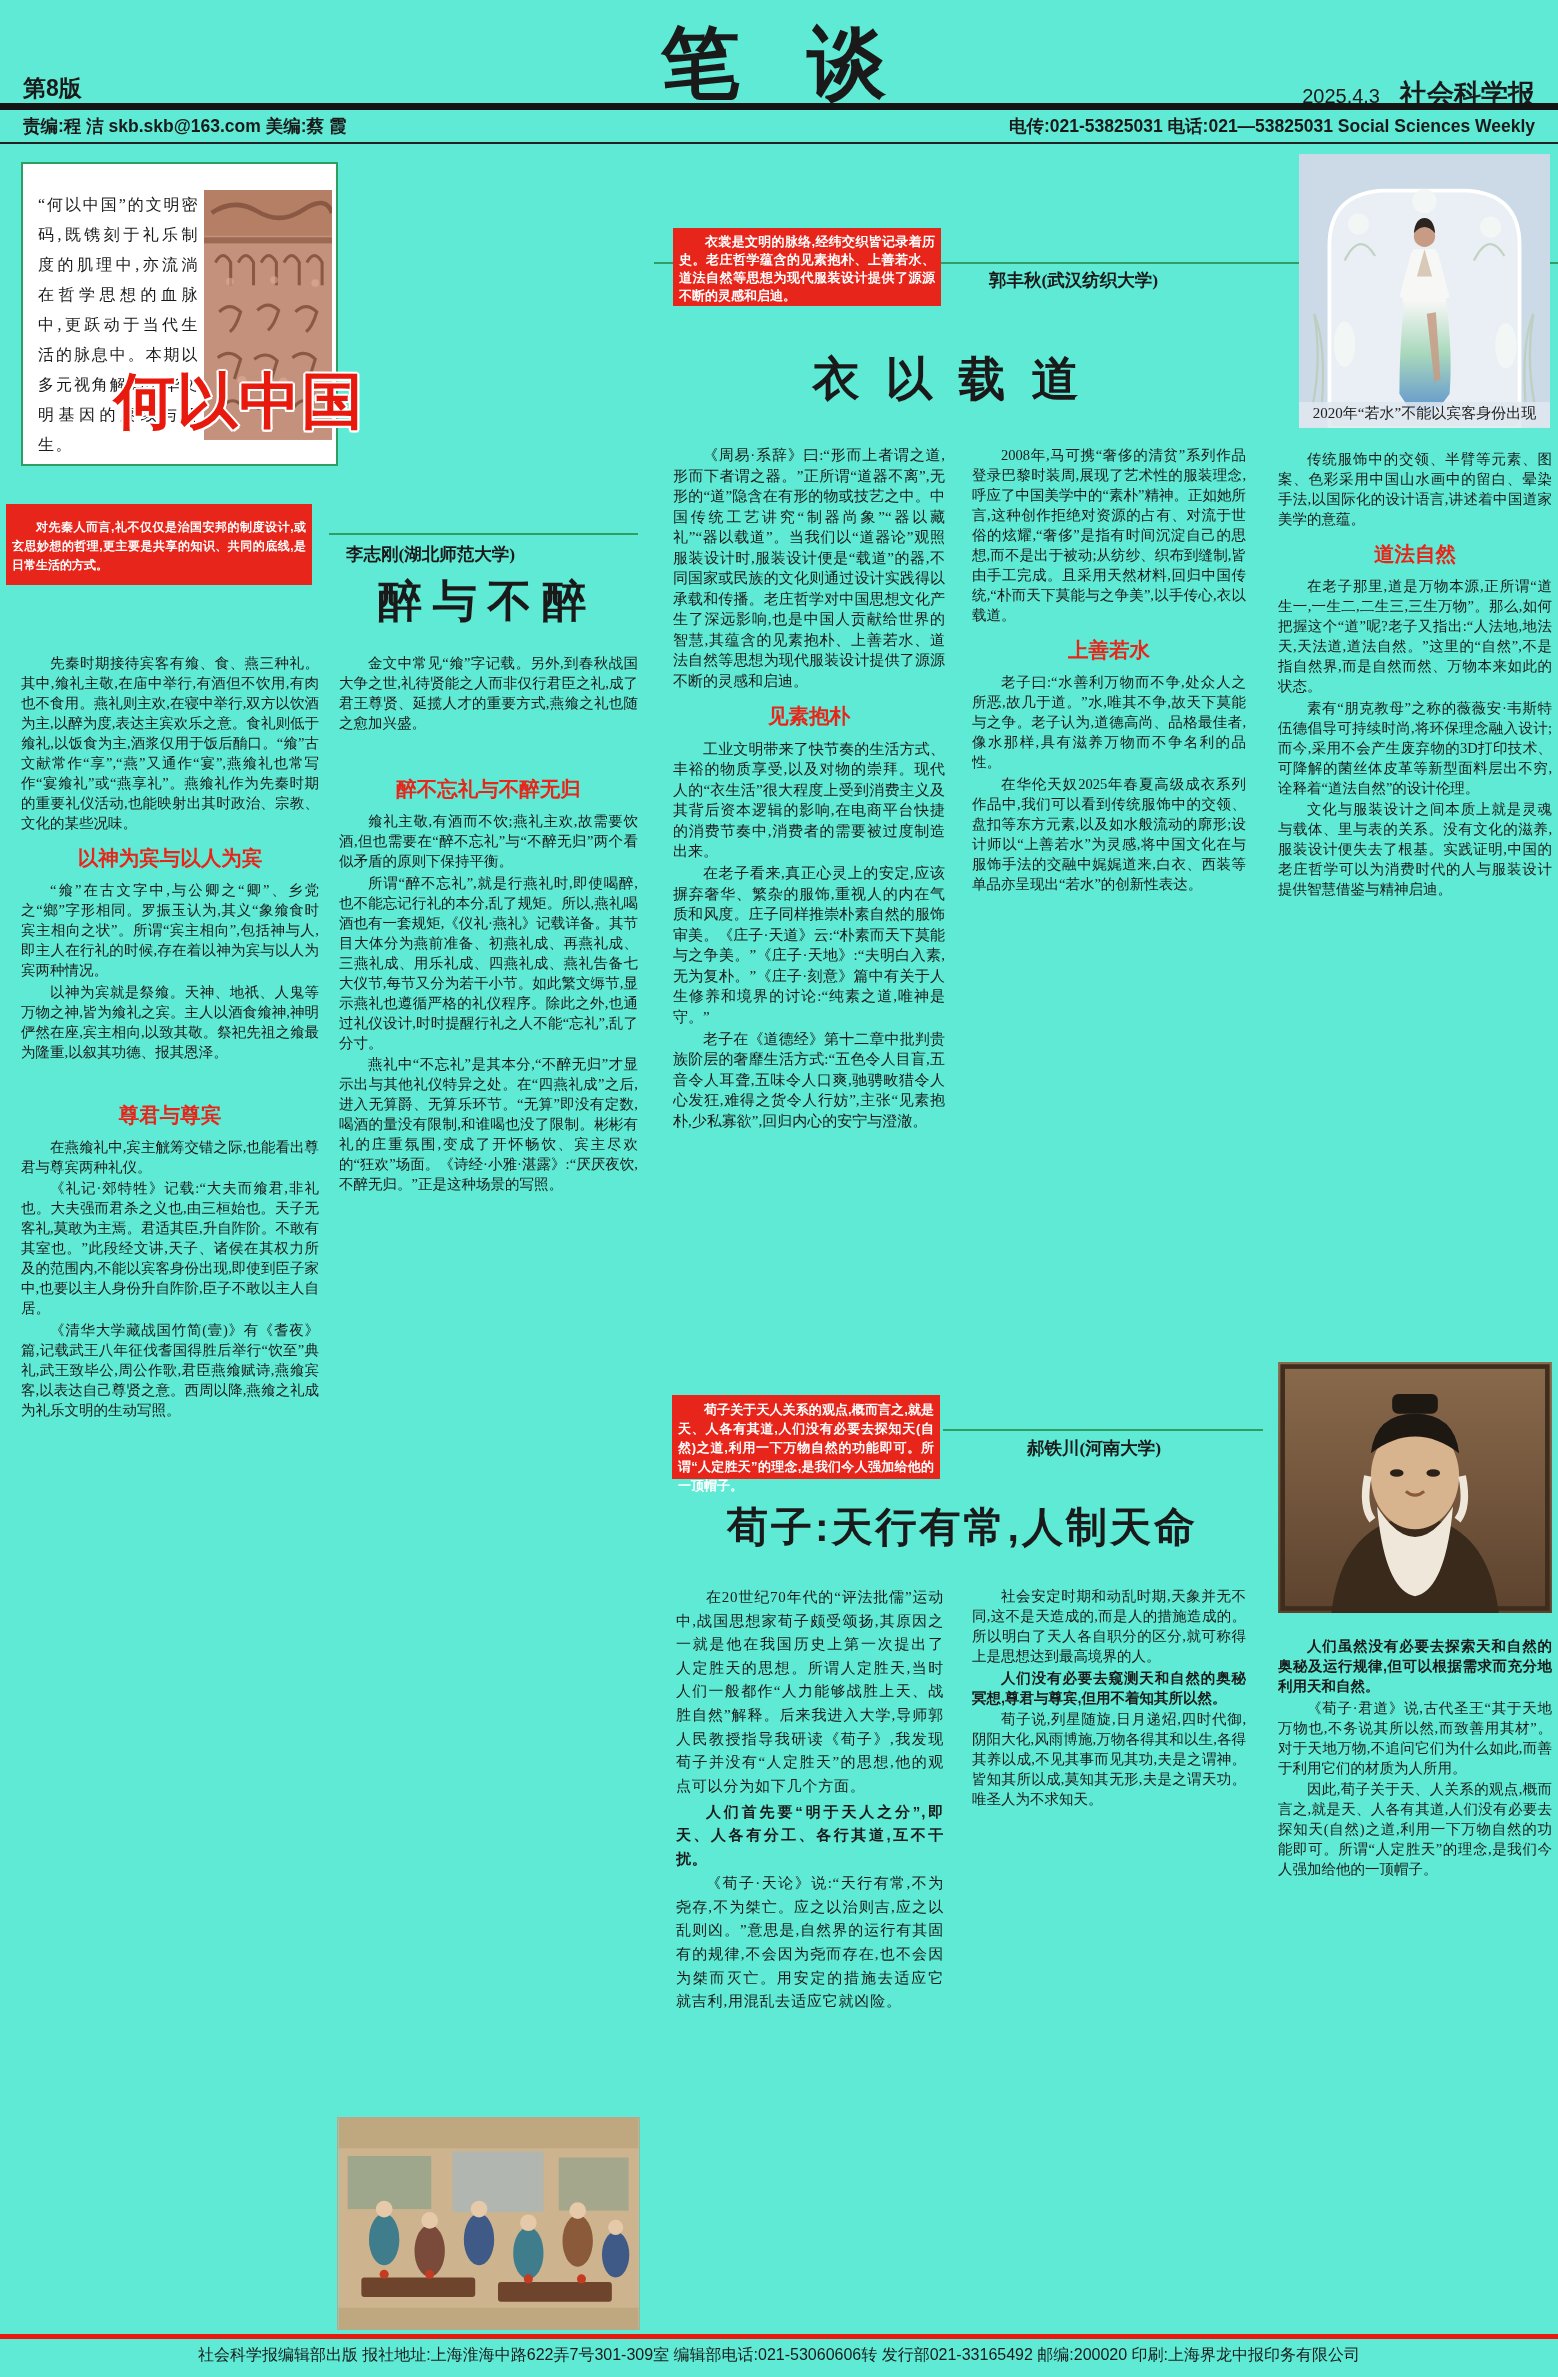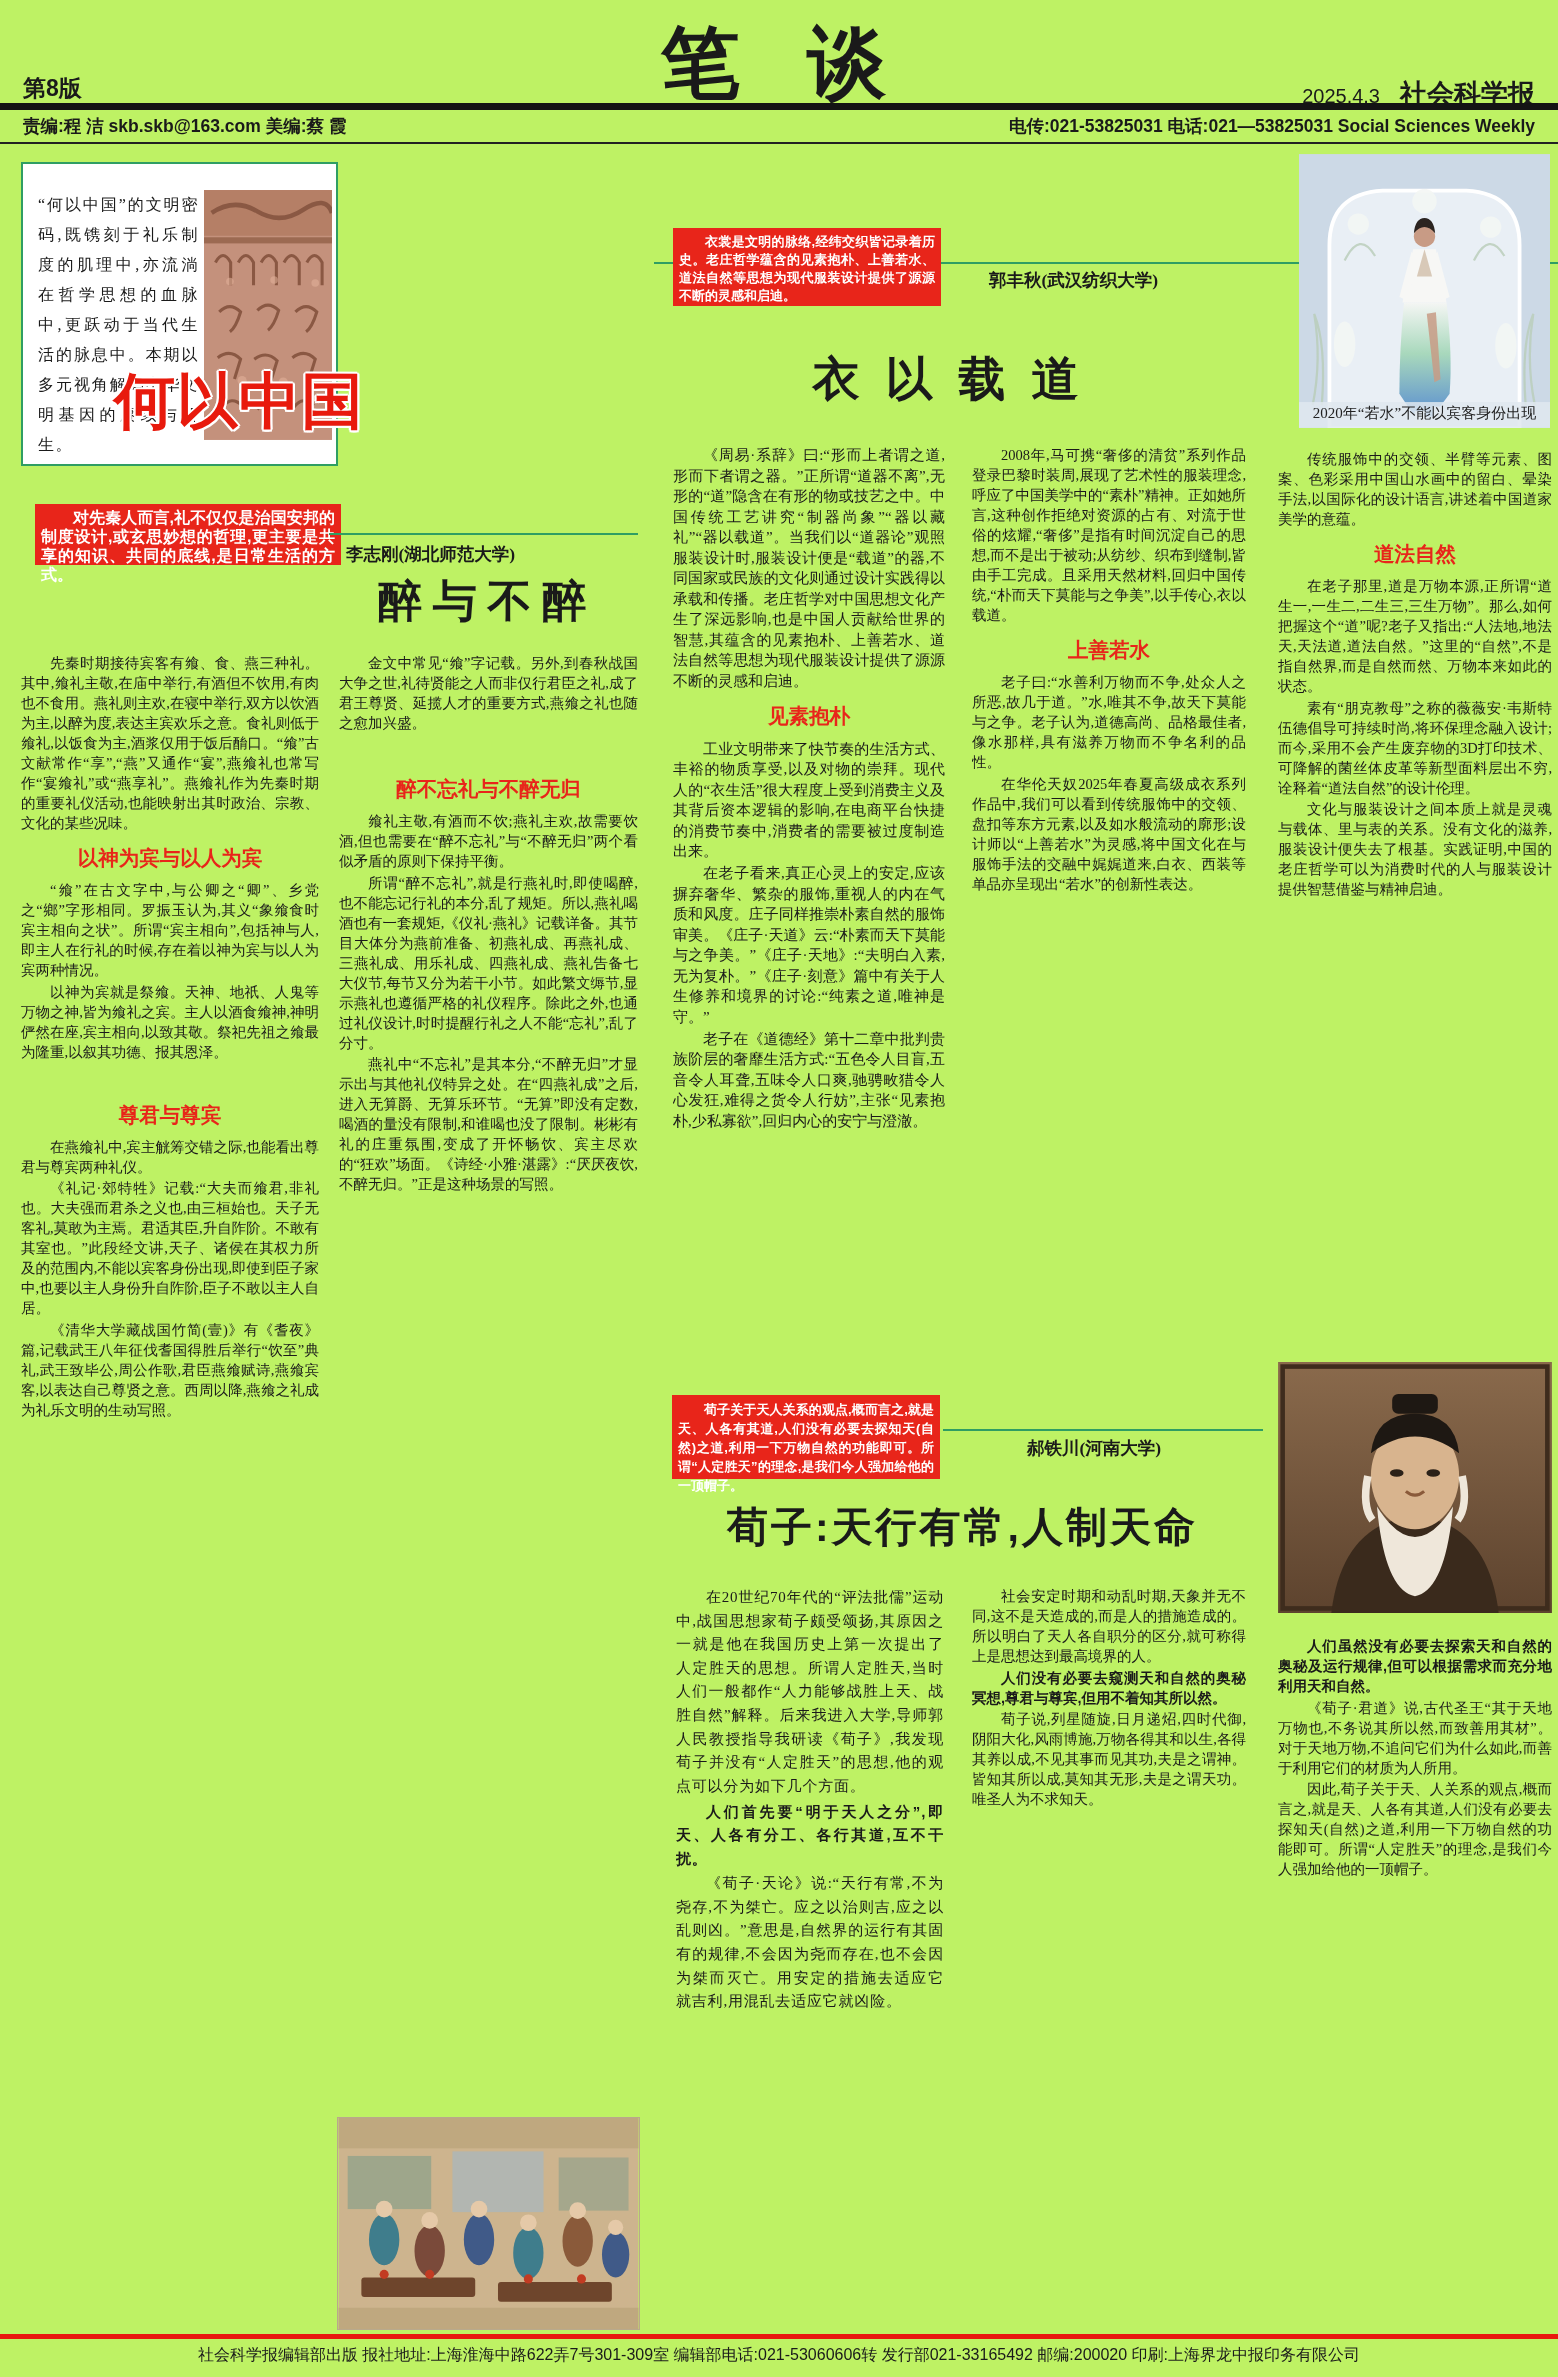--- a/index.html
+++ b/index.html
@@ -1,16 +1,16 @@
 <!DOCTYPE html>
 <html style="font-size:12px"><head>
 <meta charset="utf-8">
 <style>
   html,body{margin:0;padding:0;background:#e8e8e4;}
-  .page{position:relative;width:1558px;height:2377px;margin:0 auto;background:#bef264;
+  .page{position:relative;width:1558px;height:2377px;margin:0 auto;background:#5eead4;
         font-family:"Liberation Serif",serif;color:#1a1a1a;overflow:hidden;}
   .abs{position:absolute;}
   
   .edition{left:23px;top:73px;font-family:"Liberation Sans",sans-serif;font-weight:bold;font-size:23px;}
   .masthead{left:639px;top:10.7px;width:289px;text-align:center;font-weight:900;font-size:79px;
             letter-spacing:20px;font-family:"DejaVu Serif","Liberation Serif",serif;}
   .dateblock{right:23px;top:76px;text-align:right;font-family:"Liberation Sans",sans-serif;}
   .dateblock .d{font-size:20px;margin-right:20px;}
   .dateblock .n{font-size:27px;font-weight:bold;}
   .bar{left:0;top:103px;width:1558px;height:6.8px;background:#141414;}
@@ -24,21 +24,21 @@
   .herotext{position:absolute;left:15px;top:26px;width:161px;font-size:16px;line-height:30px;
             text-align:justify;letter-spacing:1.5px;}
   .heroimg{position:absolute;left:181px;top:26px;width:128px;height:250px;}
   .overlay-title{left:114px;top:361px;font-size:61px;font-weight:900;color:#e81a0d;letter-spacing:1.5px;
       font-family:"DejaVu Serif","Liberation Serif",serif;z-index:5;
       text-shadow:-2.3px 0 #fff,2.3px 0 #fff,0 -2.3px #fff,0 2.3px #fff,-1.5px -1.5px #fff,1.5px 1.5px #fff,-1.5px 1.5px #fff,1.5px -1.5px #fff;}
   
   .ledebox{background:#e8251a;color:#ffffff;font-family:"Liberation Sans",sans-serif;font-weight:bold;
            text-align:justify;}
   .ledebox p{margin:0;text-indent:2em;}
-  .lede1{left:35px;top:504px;width:294px;height:53px;padding:4px 6px;font-size:16px;line-height:19px;}
+  .lede1{left:6px;top:504px;width:294px;height:53px;padding:14px 6px;font-size:12px;line-height:19px;}
   .lede2{left:673px;top:228px;width:256px;height:67px;padding:5.3px 6px;font-size:13px;line-height:18px;}
   .lede3{left:672px;top:1395px;width:256px;height:73px;padding:5.3px 6px;font-size:13px;line-height:19px;}
   
   .greenline{background:#2f9e63;height:1.5px;}
   .byline{font-size:17.5px;font-weight:bold;font-family:"Liberation Serif",serif;}
   .title1{left:337px;top:572px;width:301px;text-align:center;font-family:"Liberation Sans",sans-serif;
           font-weight:bold;font-size:44px;letter-spacing:10.7px;}
   .title2{left:654px;top:348px;width:609px;text-align:center;font-family:"Liberation Sans",sans-serif;
           font-weight:bold;font-size:47px;letter-spacing:26px;}
   .title3{left:662px;top:1500px;width:601px;text-align:center;font-family:"Liberation Sans",sans-serif;

